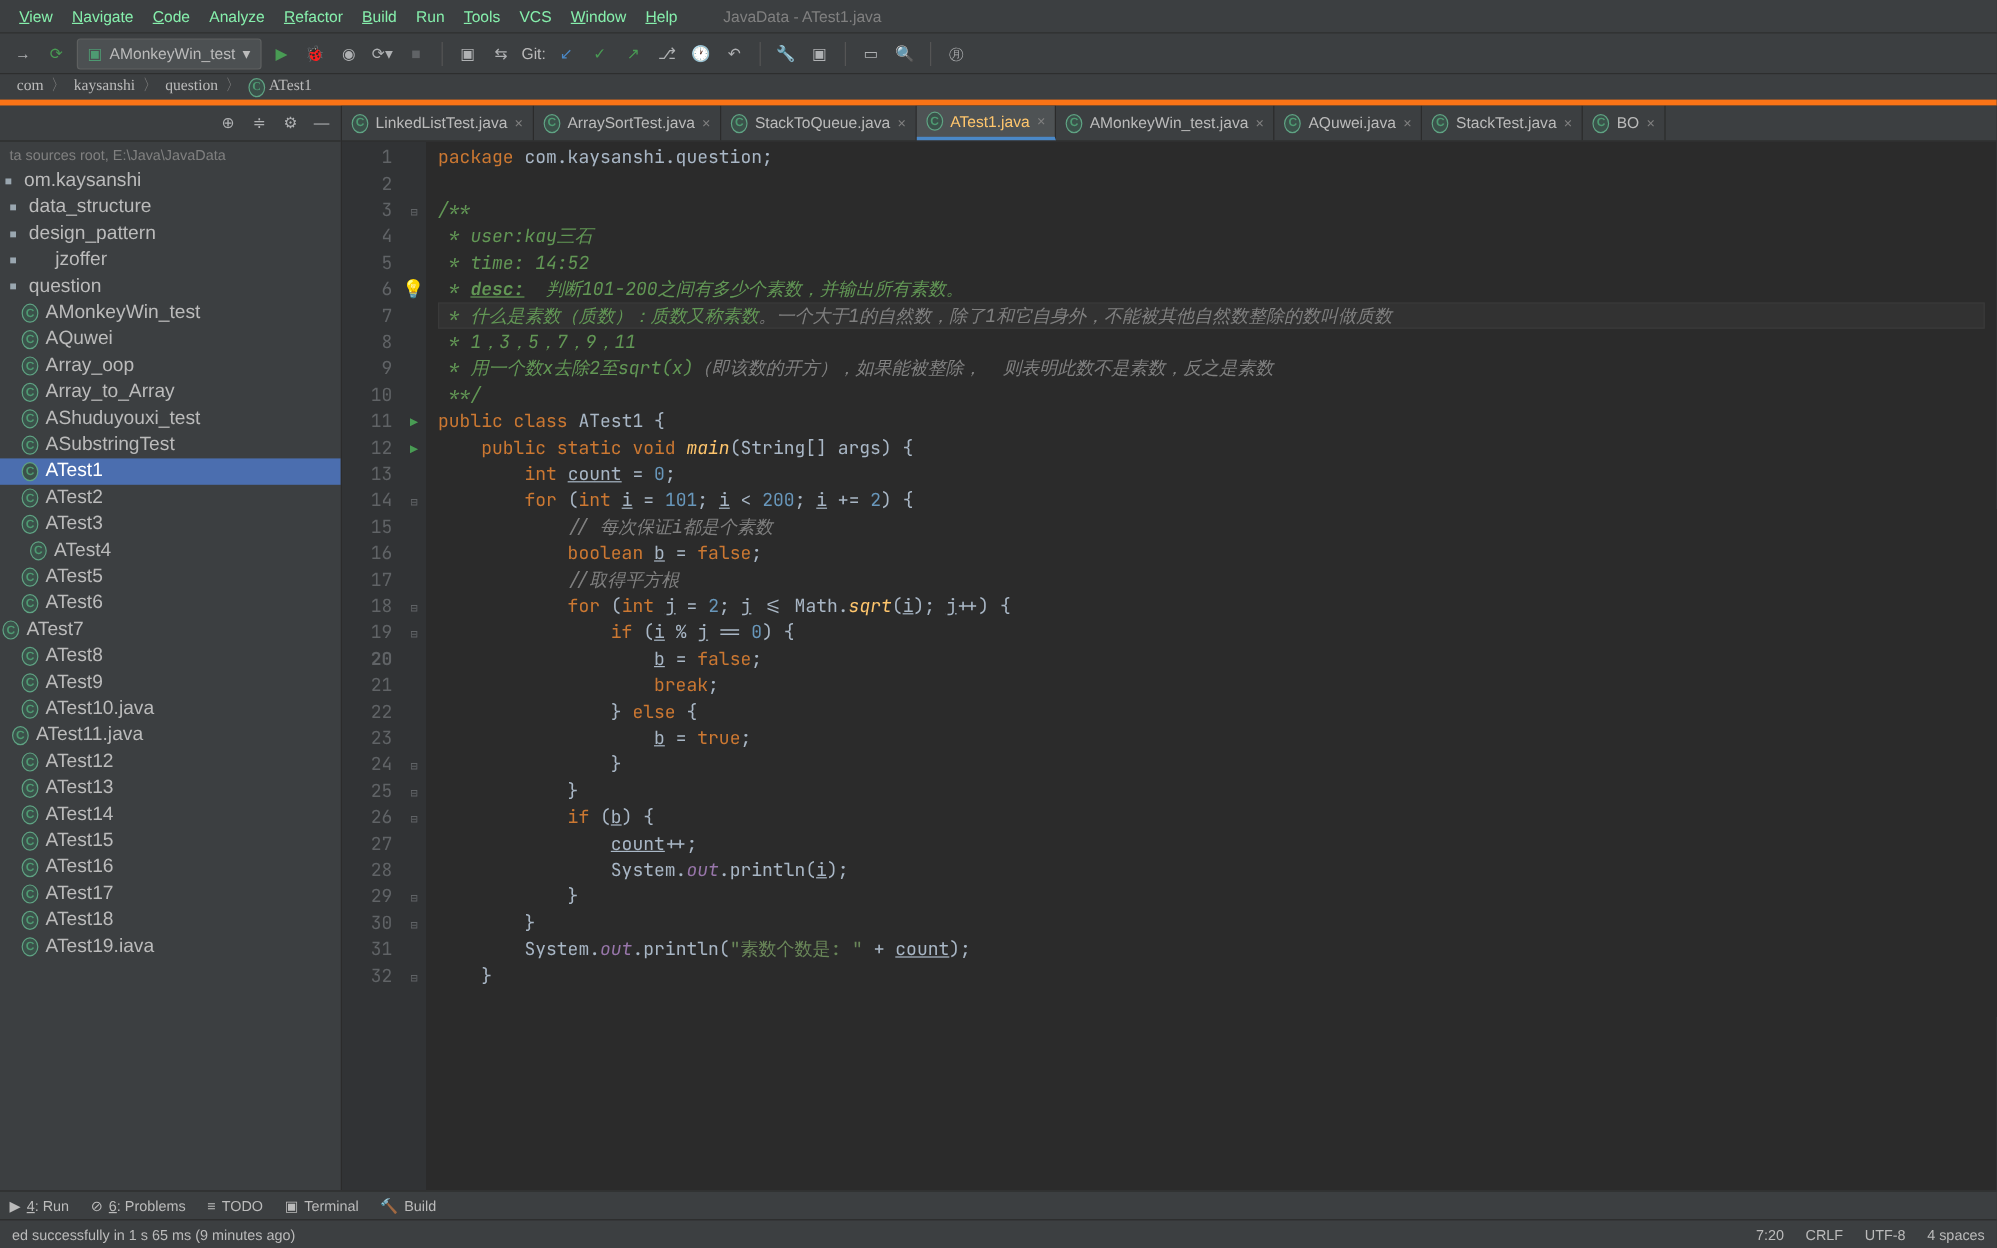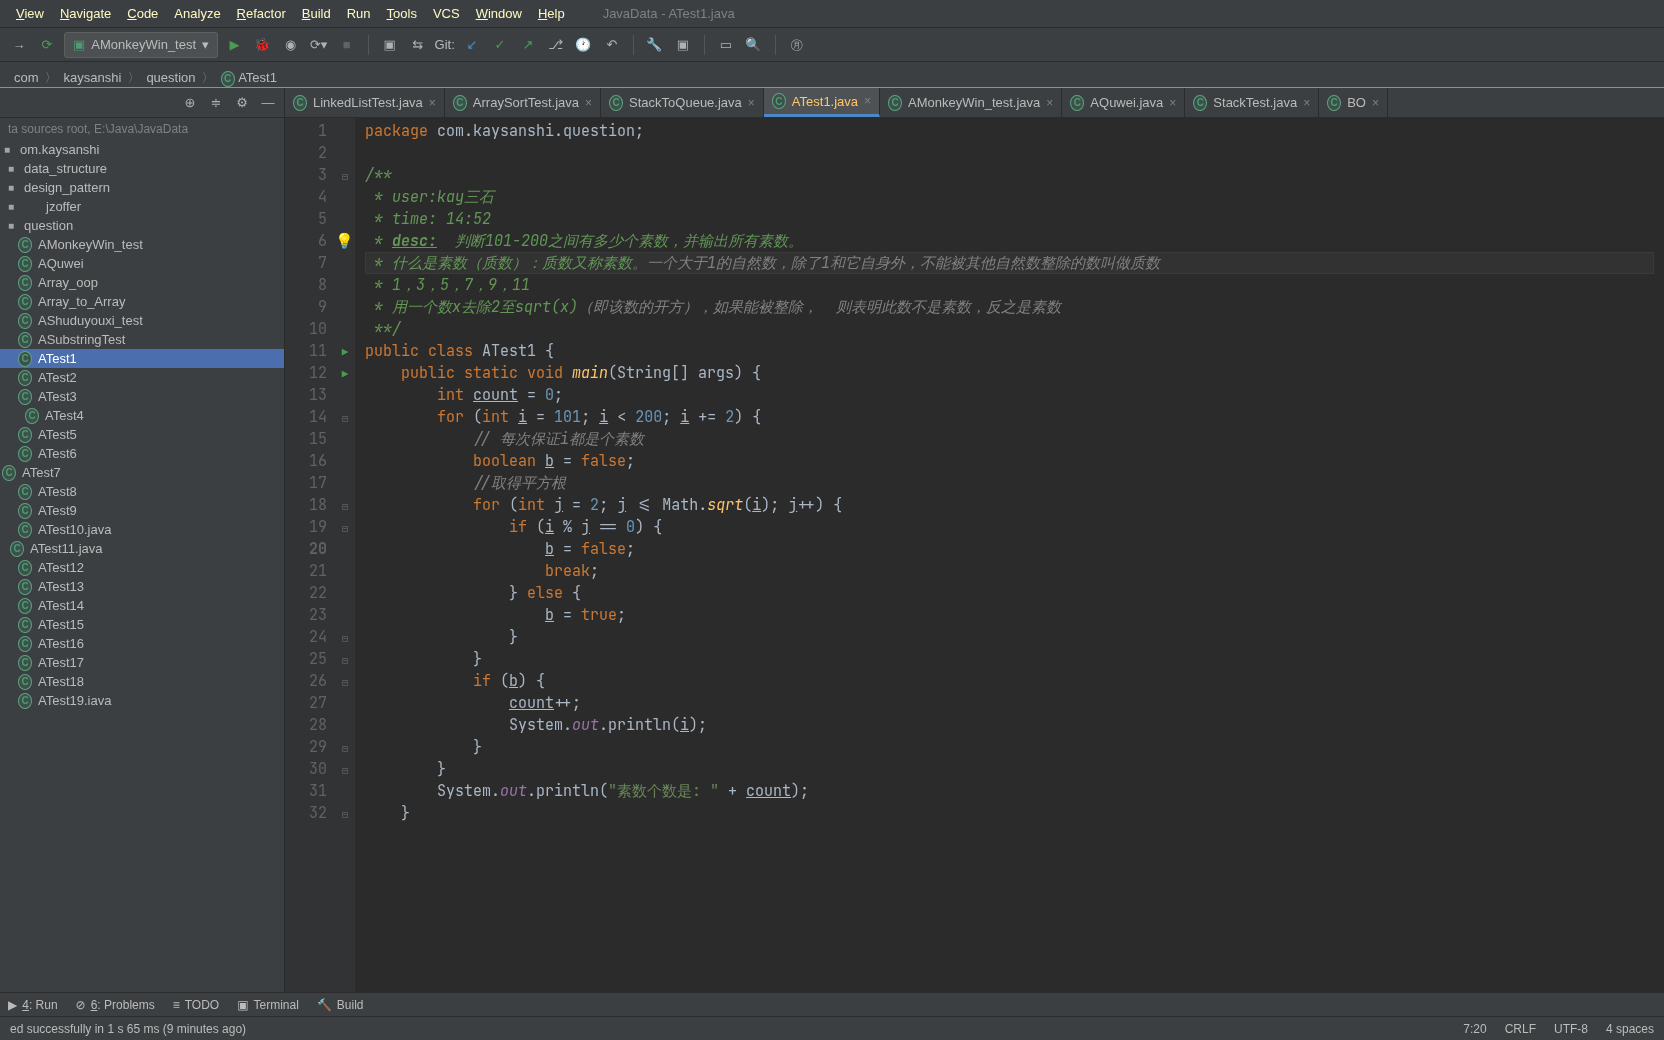--- a/index.html
+++ b/index.html
@@ -18,21 +18,21 @@
   height: 28px;
   background: #3c3f41;
   display: flex;
   align-items: center;
   padding: 0 8px;
   border-bottom: 1px solid #2b2b2b;
 }
 .menubar .menu-item {
   padding: 4px 8px;
   cursor: pointer;
-  color: #fef9c3;
+  color: #86efac;
 }
 .menubar .menu-item u { text-decoration: underline; }
 .menubar .title { margin-left: 30px; color: #808080; }
 .toolbar {
   height: 34px;
   background: #3c3f41;
   display: flex;
   align-items: center;
   padding: 0 8px;
   gap: 6px;
@@ -53,24 +53,25 @@
   padding: 0 8px;
   display: flex;
   align-items: center;
   gap: 6px;
   color: #bbbbbb;
 }
 .breadcrumb {
   height: 26px;
   background: #3c3f41;
   display: flex;
-  align-items: flex-end;
+  align-items: flex-start;
   padding: 0 8px;
   gap: 4px;
-  border-bottom: 1px solid #f97316;
+  border-bottom: 5px solid #f97316;
+  font-family: Liberation Serif, serif;
 }
 .crumb { color: #bbbbbb; padding: 2px 6px; }
 .crumb-sep { color: #808080; }
 .main {
   flex: 1;
   display: flex;
   overflow: hidden;
 }
 .sidebar {
   width: 285px;
@@ -91,21 +92,21 @@
 }
 .sb-btn { width: 20px; height: 20px; display:flex; align-items:center; justify-content:center; color:#afb1b3; cursor:pointer;}
 .sidebar-sources {
   padding: 4px 8px;
   color: #808080;
   font-size: 12px;
 }
 .tree {
   flex: 1;
   overflow-y: auto;
-  font-size: 13px;
+  font-size: 16px;
 }
 .tree-item {
   padding: 2px 8px 2px 10px;
   display: flex;
   align-items: center;
   gap: 6px;
   cursor: pointer;
   white-space: nowrap;
 }
 .tree-item.selected { background: #4b6eaf; color: #fff; }

